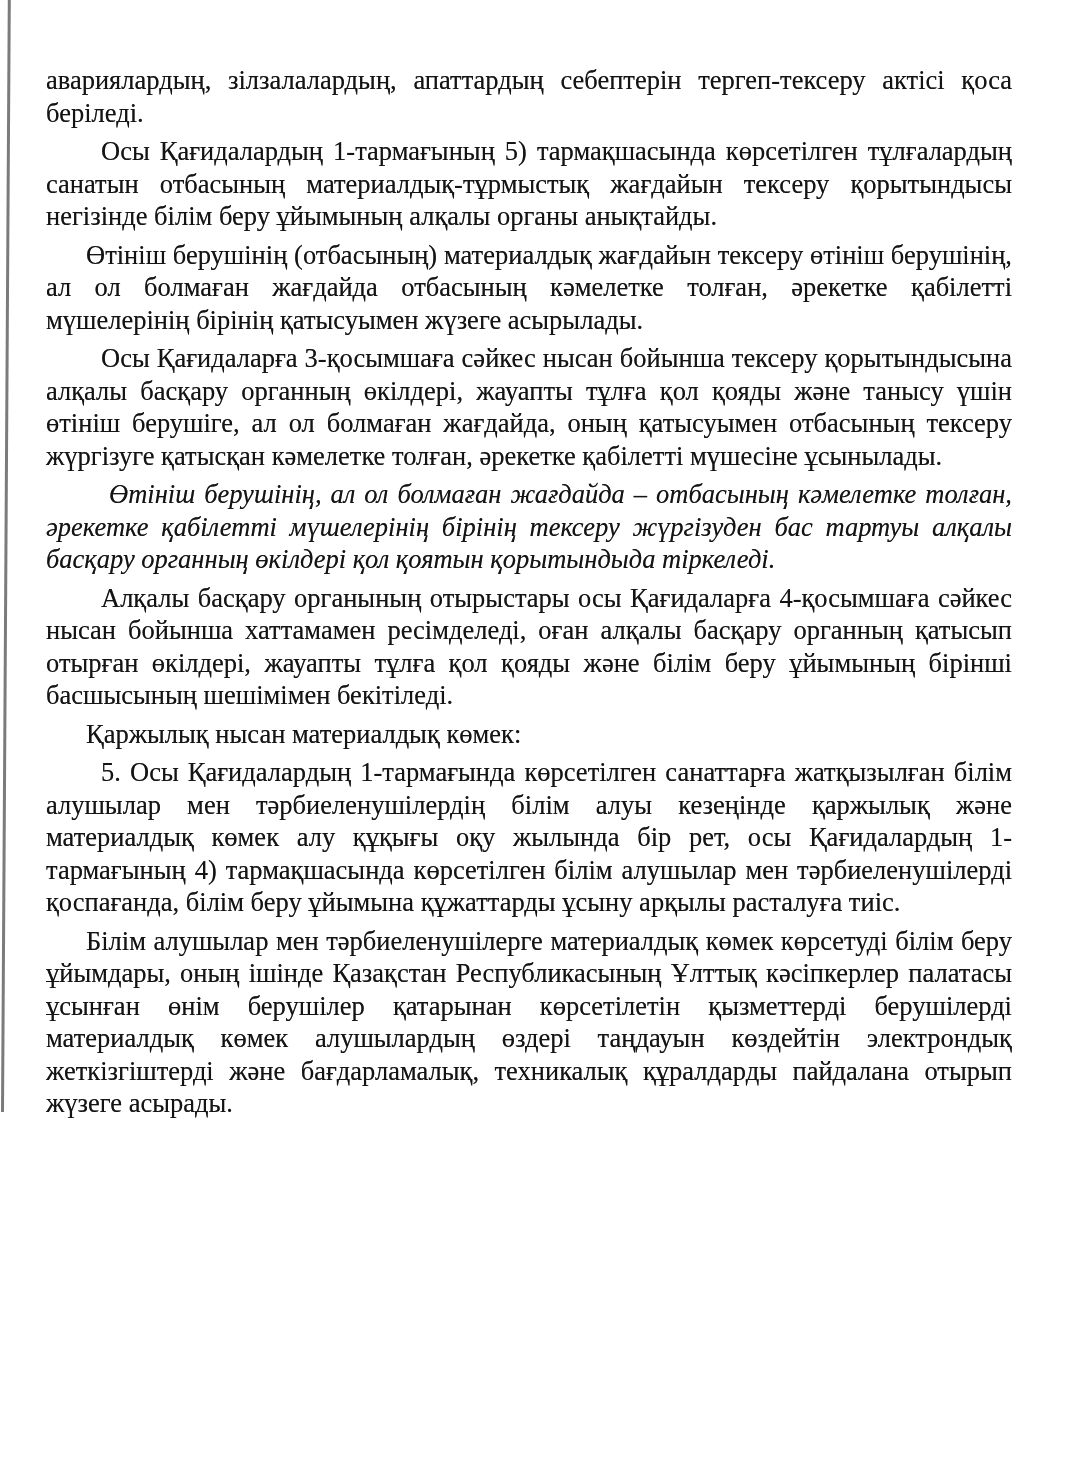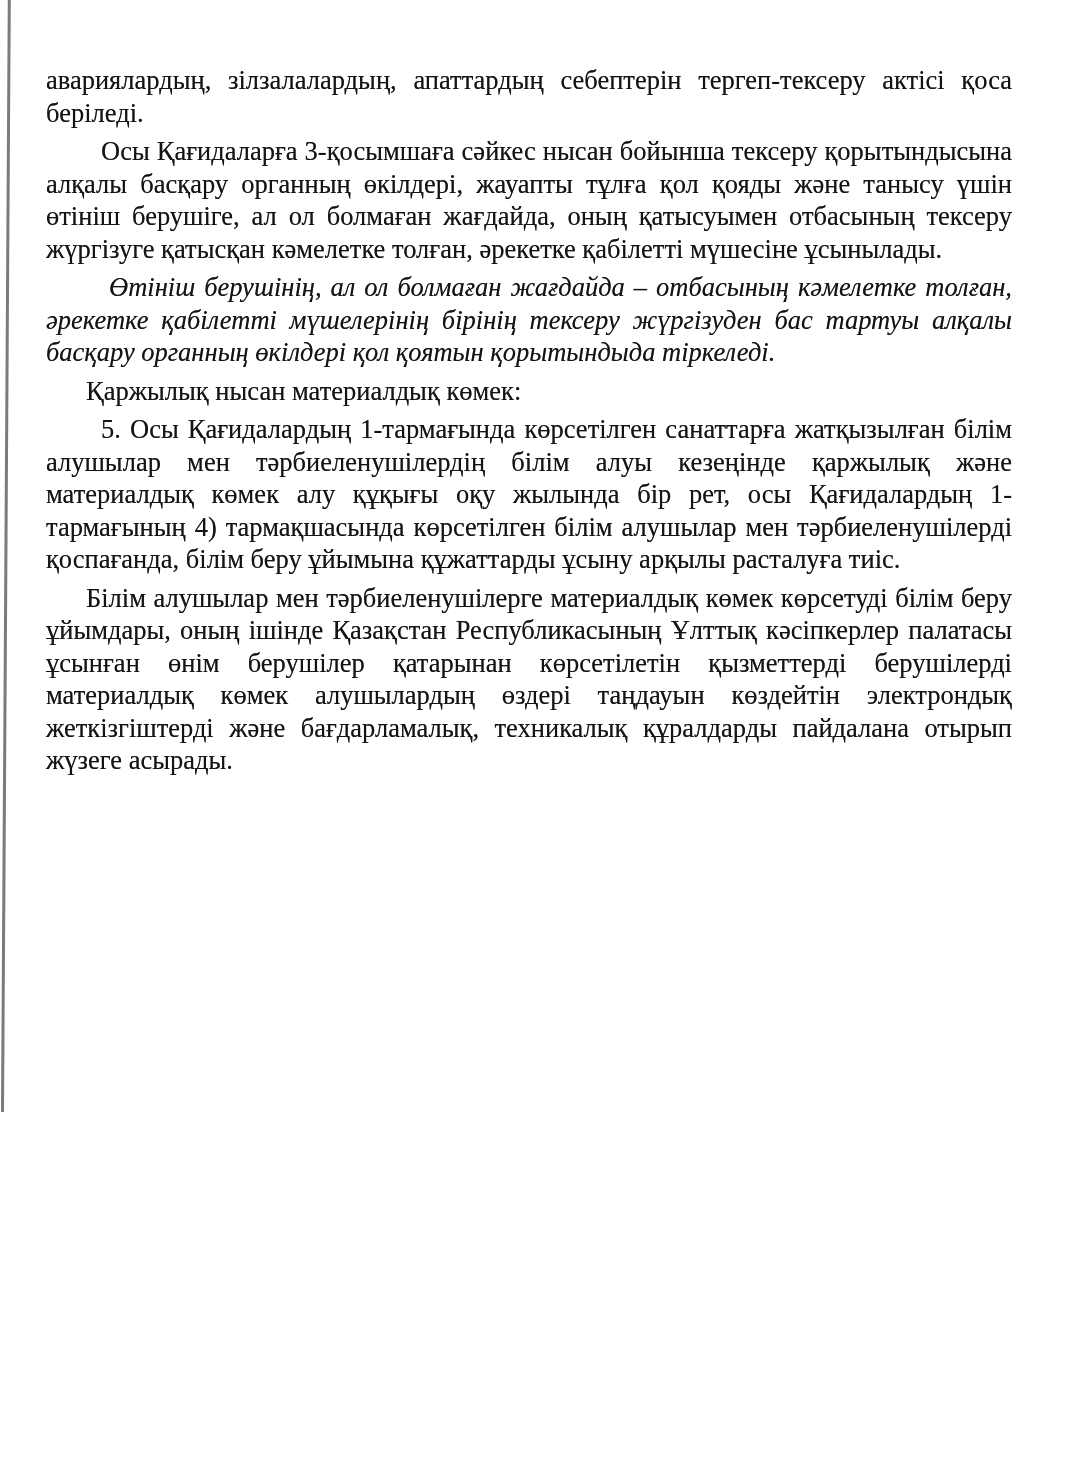--- a/index.html
+++ b/index.html
@@ -47,19 +47,22 @@
   .ind-xl { text-indent: 63px; font-style: italic; }
 </style>
 </head>
 <body>
 
 <div class="page">
   <div class="scan-edge"></div>
 
   <div class="content">
     <p class="ind-0">авариялардың, зілзалалардың, апаттардың себептерін тергеп-тексеру актісі қоса беріледі.</p>
+    <p class="ind-lg">Осы Қағидалардың 1-тармағының 5) тармақшасында көрсетілген тұлғалардың санатын отбасының материалдық-тұрмыстық жағдайын тексеру қорытындысы негізінде білім беру ұйымының алқалы органы анықтайды.</p>
+    <p class="ind-sm">Өтініш берушінің (отбасының) материалдық жағдайын тексеру өтініш берушінің, ал ол болмаған жағдайда отбасының кәмелетке толған, әрекетке қабілетті мүшелерінің бірінің қатысуымен жүзеге асырылады.</p>
     <p class="ind-lg">Осы Қағидаларға 3-қосымшаға сәйкес нысан бойынша тексеру қорытындысына алқалы басқару органның өкілдері, жауапты тұлға қол қояды және танысу үшін өтініш берушіге, ал ол болмаған жағдайда, оның қатысуымен отбасының тексеру жүргізуге қатысқан кәмелетке толған, әрекетке қабілетті мүшесіне ұсынылады.</p>
     <p class="ind-xl">Өтініш берушінің, ал ол болмаған жағдайда – отбасының кәмелетке толған, әрекетке қабілетті мүшелерінің бірінің тексеру жүргізуден бас тартуы алқалы басқару органның өкілдері қол қоятын қорытындыда тіркеледі.</p>
+    <p class="ind-lg">Алқалы басқару органының отырыстары осы Қағидаларға 4-қосымшаға сәйкес нысан бойынша хаттамамен ресімделеді, оған алқалы басқару органның қатысып отырған өкілдері, жауапты тұлға қол қояды және білім беру ұйымының бірінші басшысының шешімімен бекітіледі.</p>
     <p class="ind-sm">Қаржылық нысан материалдық көмек:</p>
     <p class="ind-lg">5. Осы Қағидалардың 1-тармағында көрсетілген санаттарға жатқызылған білім алушылар мен тәрбиеленушілердің білім алуы кезеңінде қаржылық және материалдық көмек алу құқығы оқу жылында бір рет, осы Қағидалардың 1-тармағының 4) тармақшасында көрсетілген білім алушылар мен тәрбиеленушілерді қоспағанда, білім беру ұйымына құжаттарды ұсыну арқылы расталуға тиіс.</p>
     <p class="ind-sm">Білім алушылар мен тәрбиеленушілерге материалдық көмек көрсетуді білім беру ұйымдары, оның ішінде Қазақстан Республикасының Ұлттық кәсіпкерлер палатасы ұсынған өнім берушілер қатарынан көрсетілетін қызметтерді берушілерді материалдық көмек алушылардың өздері таңдауын көздейтін электрондық жеткізгіштерді және бағдарламалық, техникалық құралдарды пайдалана отырып жүзеге асырады.</p>
   </div>
 </div>
 
 </body></html>

